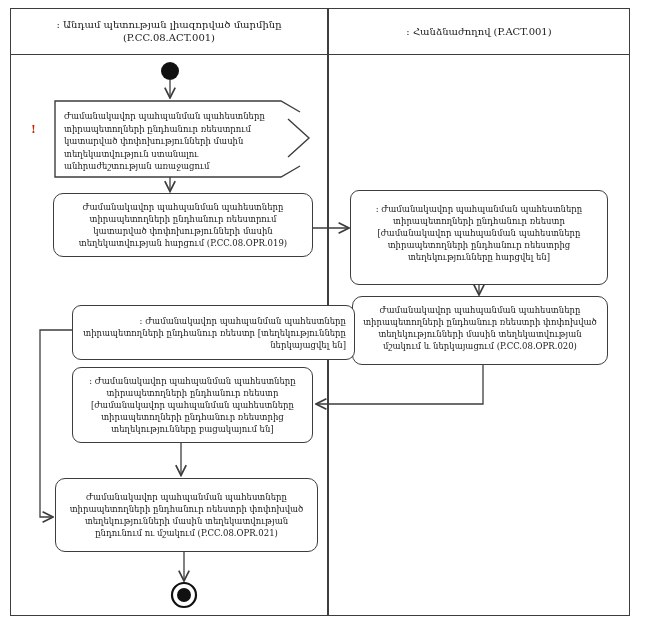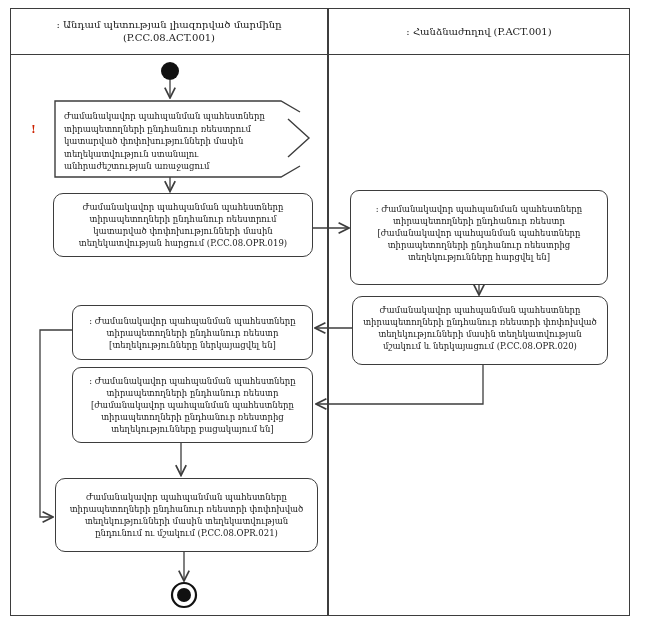--- a/index.html
+++ b/index.html
@@ -81,21 +81,21 @@
   </div>
 
   <div class="abs node objectnode topalign" style="left:350px;top:190px;width:258px;height:95px;padding:12px 14px 3px;">
     <span>: Ժամանակավոր պահպանման պահեստները տիրապետողների ընդհանուր ռեեստր [ժամանակավոր պահպանման պահեստները տիրապետողների ընդհանուր ռեեստրից տեղեկությունները հարցվել են]</span>
   </div>
 
   <div class="abs node action topalign" style="left:352px;top:296px;width:256px;height:69px;padding:7px 10px 3px;">
     <span>Ժամանակավոր պահպանման պահեստները տիրապետողների ընդհանուր ռեեստրի փոփոխված տեղեկությունների մասին տեղեկատվության մշակում և ներկայացում (P.CC.08.OPR.020)</span>
   </div>
 
-  <div class="abs node objectnode" style="left:72px;top:305px;width:241px;height:55px;padding:3px 8px;">
+  <div class="abs node objectnode" style="left:72px;top:305px;width:283px;height:55px;padding:3px 8px;text-align:right;">
     <span>: Ժամանակավոր պահպանման պահեստները տիրապետողների ընդհանուր ռեեստր [տեղեկությունները ներկայացվել են]</span>
   </div>
 
   <div class="abs node objectnode" style="left:72px;top:367px;width:241px;height:76px;padding:3px 8px;">
     <span>: Ժամանակավոր պահպանման պահեստները տիրապետողների ընդհանուր ռեեստր [ժամանակավոր պահպանման պահեստները տիրապետողների ընդհանուր ռեեստրից տեղեկությունները բացակայում են]</span>
   </div>
 
   <div class="abs node action" style="left:55px;top:478px;width:263px;height:74px;padding:3px 12px;">
     <span>Ժամանակավոր պահպանման պահեստները տիրապետողների ընդհանուր ռեեստրի փոփոխված տեղեկությունների մասին տեղեկատվության ընդունում ու մշակում (P.CC.08.OPR.021)</span>
   </div>

